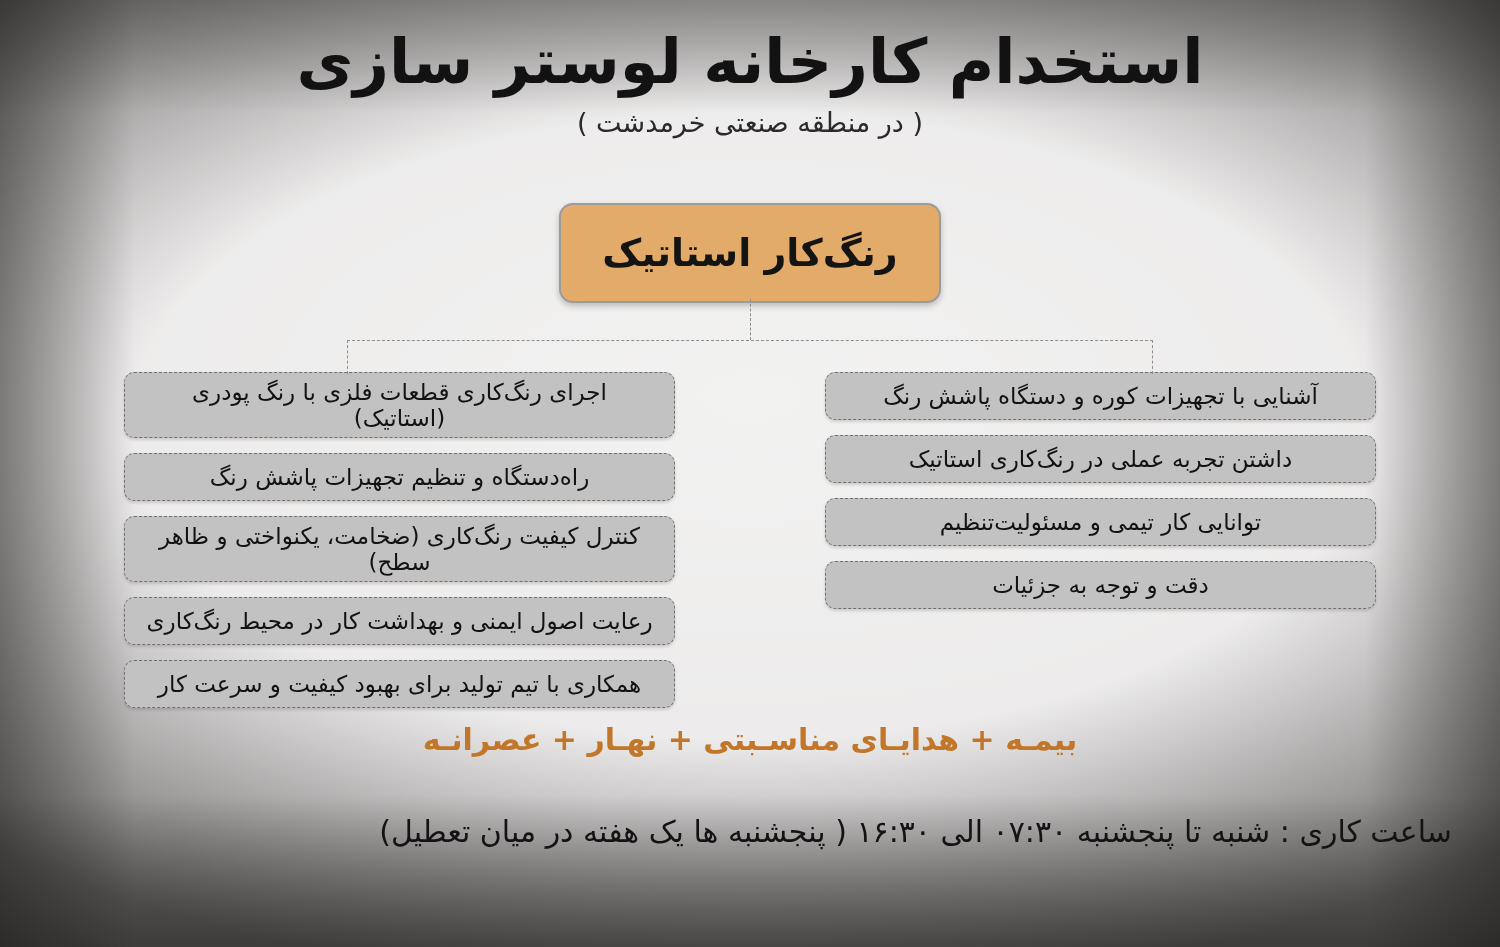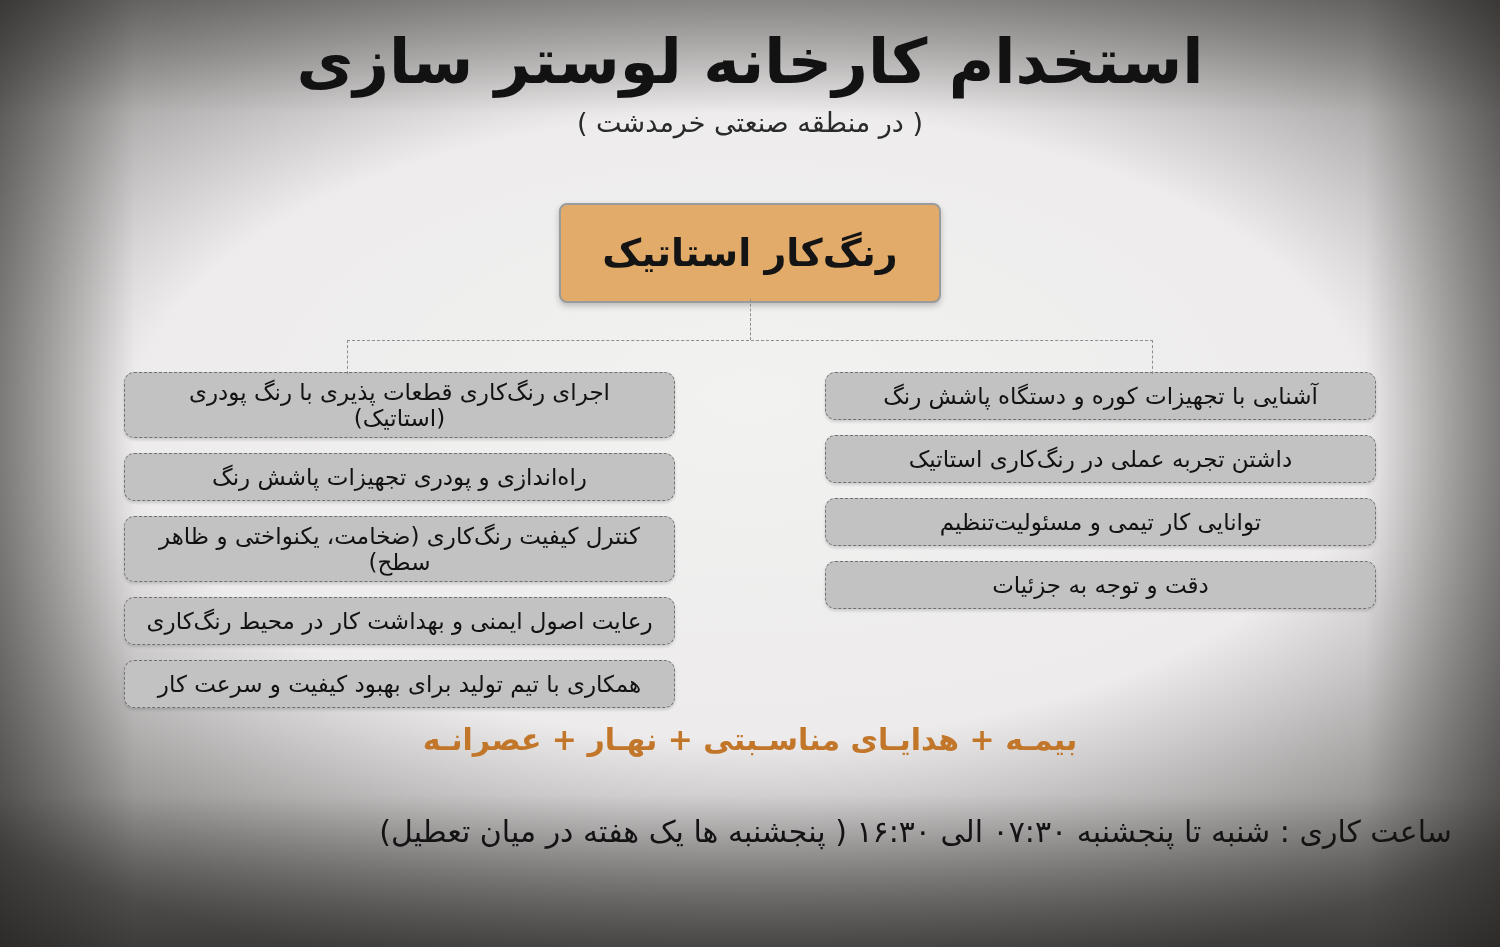--- a/index.html
+++ b/index.html
@@ -72,21 +72,21 @@
     color: #2a2a2a;
   }
 
   .role-box {
     position: absolute;
     top: 203px;
     left: 50%;
     transform: translateX(-50%);
     width: 378px;
     height: 96px;
-    border-radius: 8px;
+    border-radius: 14px;
     background: #e3ab69;
     border: 2px solid #9b9b9b;
     display: flex;
     align-items: center;
     justify-content: center;
     font-size: 38px;
     font-weight: bold;
     color: #141414;
     box-shadow: 0 3px 6px rgba(0,0,0,0.22);
   }
@@ -200,22 +200,22 @@
     <div class="columns">
 
       <div class="col">
         <div class="item">آشنایی با تجهیزات کوره و دستگاه پاشش رنگ</div>
         <div class="item">داشتن تجربه عملی در رنگ‌کاری استاتیک</div>
         <div class="item">توانایی کار تیمی و مسئولیت‌تنظیم</div>
         <div class="item">دقت و توجه به جزئیات</div>
       </div>
 
       <div class="col">
-        <div class="item">اجرای رنگ‌کاری قطعات پذیری با رنگ پودری (استاتیک)</div>
-        <div class="item">راه‌اندازی و پودری تجهیزات پاشش رنگ</div>
+        <div class="item">اجرای رنگ‌کاری قطعات فلزی با رنگ پودری (استاتیک)</div>
+        <div class="item">راه‌دستگاه و تنظیم تجهیزات پاشش رنگ</div>
         <div class="item">کنترل کیفیت رنگ‌کاری (ضخامت، یکنواختی و ظاهر سطح)</div>
         <div class="item">رعایت اصول ایمنی و بهداشت کار در محیط رنگ‌کاری</div>
         <div class="item">همکاری با تیم تولید برای بهبود کیفیت و سرعت کار</div>
       </div>
 
     </div>
 
     <div class="benefits">بیمـه + هدایـای مناسـبتی + نهـار + عصرانـه</div>
     <div class="hours">ساعت کاری : شنبه تا پنجشنبه ۰۷:۳۰ الی ۱۶:۳۰  ( پنجشنبه ها یک هفته در میان تعطیل)</div>
 

